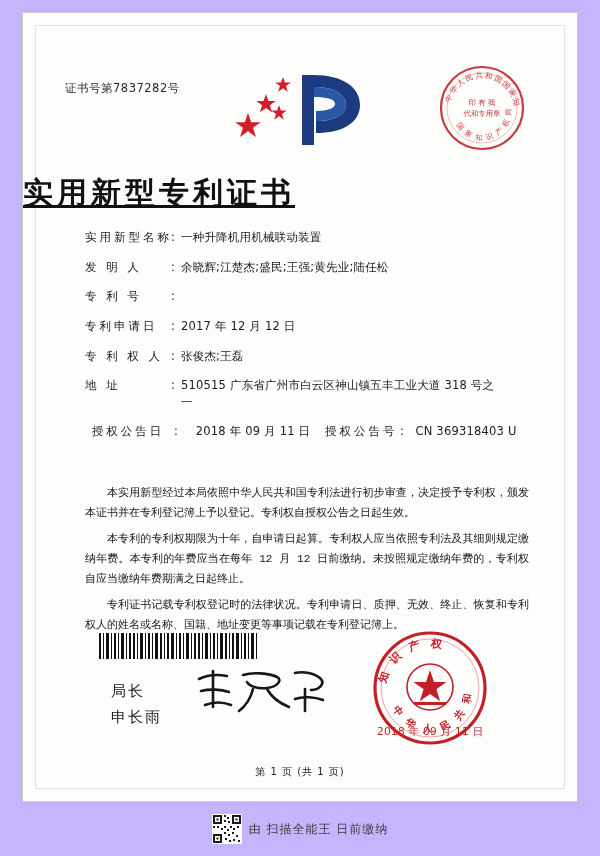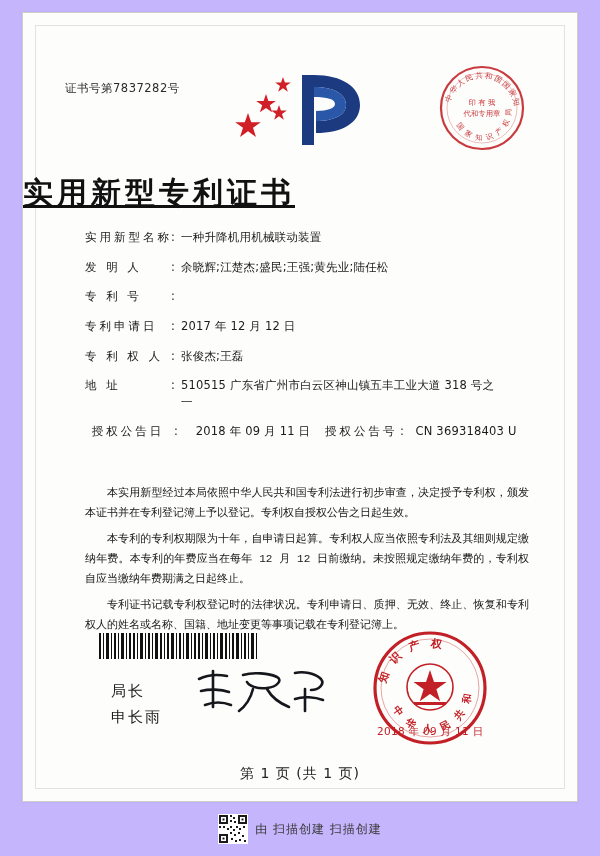--- a/index.html
+++ b/index.html
@@ -170,21 +170,21 @@
     font-size: 10.5px;
     color: #c22026;
     letter-spacing: 0.3px;
   }
 
   
   .page-no {
     position: absolute;
     left: 0; right: 0; top: 752px;
     text-align: center;
-    font-size: 14px;
+    font-size: 10px;
     color: #222;
     letter-spacing: 1px;
   }
 
   
   .wm-bar {
     position: absolute;
     left: 0; right: 0; bottom: 10px;
     height: 34px;
     display: flex;
@@ -439,16 +439,16 @@
             <rect x="16" y="20" width="2" height="2"></rect>
           <rect x="20" y="18" width="2" height="2"></rect>
             <rect x="24" y="21" width="2" height="2"></rect>
           <rect x="13" y="24" width="2" height="2"></rect>
             <rect x="17" y="26" width="2" height="2"></rect>
           <rect x="21" y="25" width="2" height="2"></rect>
             <rect x="26" y="26" width="2" height="2"></rect>
         </g>
       </svg>
     </div>
-    <div class="wm-text">由 扫描创建 扫描创建</div>
+    <div class="wm-text">由 扫描全能王 日前缴纳</div>
   </div>
 
 </div>
 
 </body></html>

